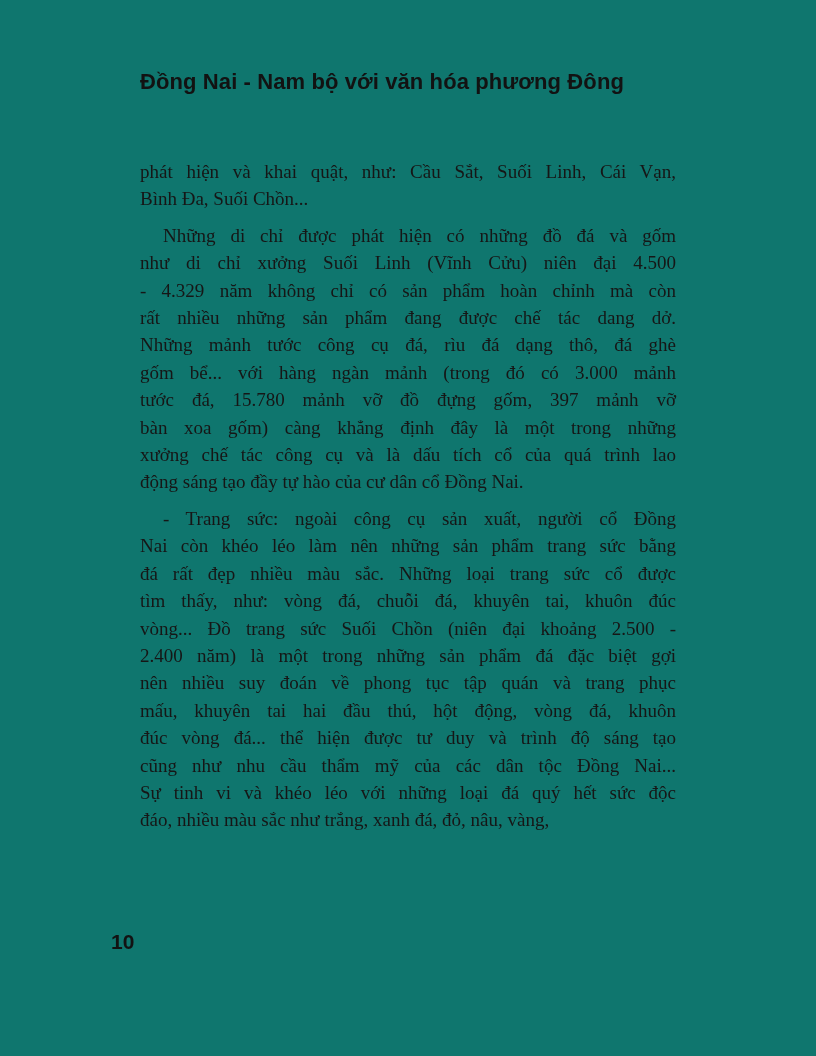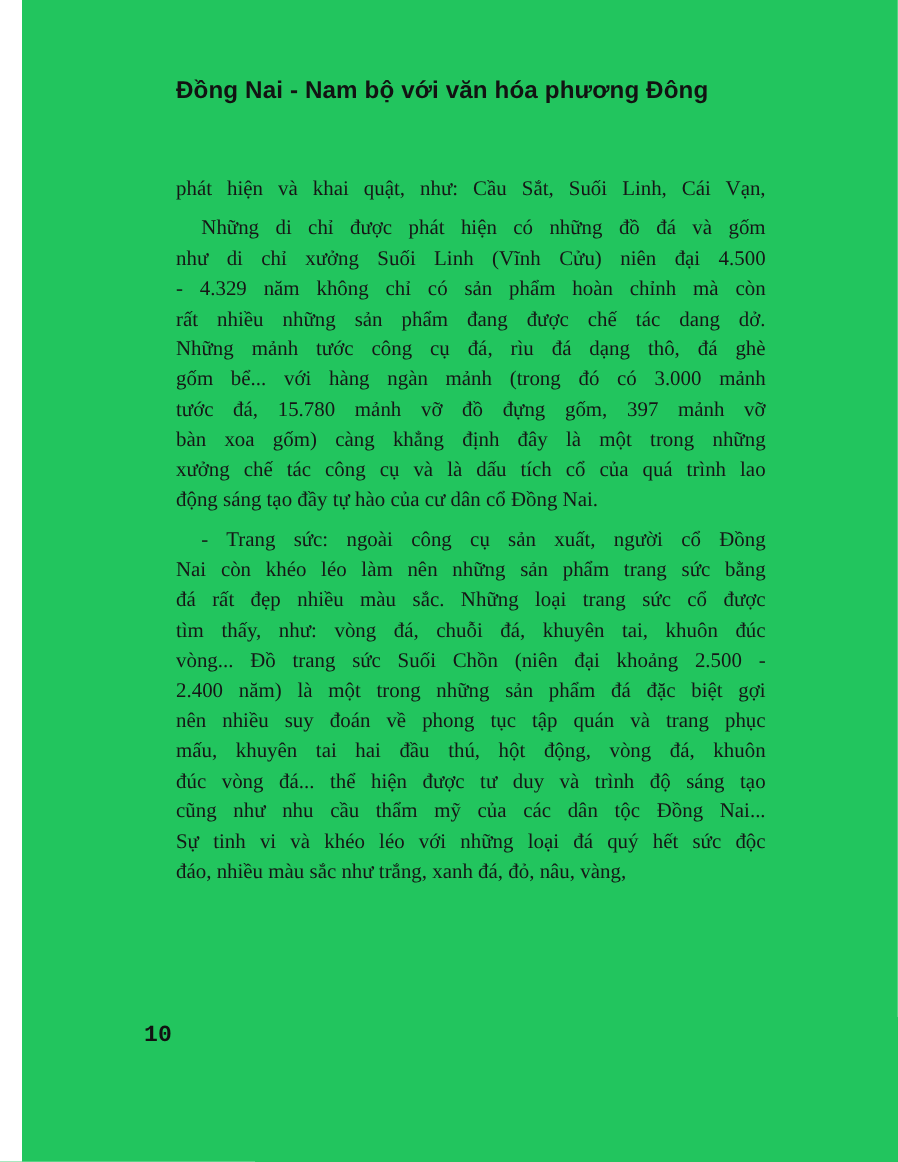--- a/index.html
+++ b/index.html
@@ -10,23 +10,22 @@
     width: 816px;
     height: 1056px;
     background: #ffffff;
     font-family: "Liberation Serif", serif;
     position: relative;
     overflow: hidden;
   }
   .sheet {
     position: absolute;
     inset: 0;
-    background: #22c55e;
+    background: #0f766e;
     color: #141414;
-    margin-left: 20px;
   }
   .running-header {
     position: absolute;
     left: 140px;
     top: 68px;
     width: 540px;
     font-family: "Liberation Sans", sans-serif;
     font-weight: 700;
     font-size: 22px;
     line-height: 28px;
@@ -54,35 +53,36 @@
   .line.last {
     text-align-last: left;
   }
   .line.indent {
     text-indent: 23px;
   }
   .page-number {
     position: absolute;
     left: 111px;
     top: 930px;
-    font-family: Liberation Mono, monospace;
+    font-family: Liberation Sans, sans-serif;
     font-weight: 700;
     font-size: 21px;
     color: #121212;
   }
 </style>
 </head>
 <body>
 
 <div class="sheet">
   <div class="running-header">Đồng Nai - Nam bộ với văn hóa phương Đông</div>
 
   <div class="text-block">
       <div class="paragraph">
         <div class="line">phát hiện và khai quật, như: Cầu Sắt, Suối Linh, Cái Vạn,</div>
+        <div class="line last">Bình Đa, Suối Chồn...</div>
       </div>
       <div class="paragraph">
         <div class="line indent">Những di chỉ được phát hiện có những đồ đá và gốm</div>
         <div class="line">như di chỉ xưởng Suối Linh (Vĩnh Cửu) niên đại 4.500</div>
         <div class="line">- 4.329 năm không chỉ có sản phẩm hoàn chỉnh mà còn</div>
         <div class="line">rất nhiều những sản phẩm đang được chế tác dang dở.</div>
         <div class="line">Những mảnh tước công cụ đá, rìu đá dạng thô, đá ghè</div>
         <div class="line">gốm bể... với hàng ngàn mảnh (trong đó có 3.000 mảnh</div>
         <div class="line">tước đá, 15.780 mảnh vỡ đồ đựng gốm, 397 mảnh vỡ</div>
         <div class="line">bàn xoa gốm) càng khẳng định đây là một trong những</div>

